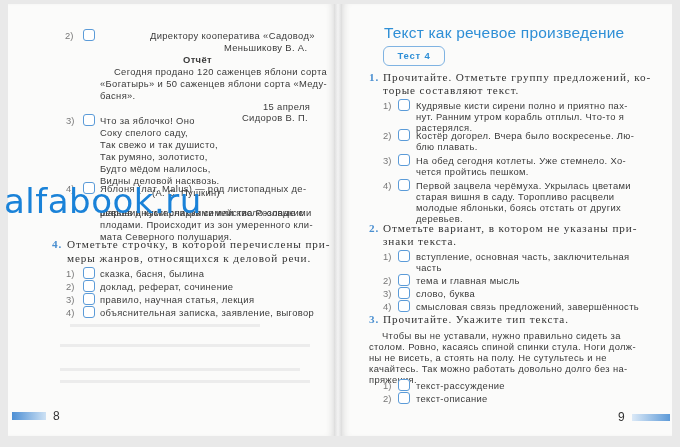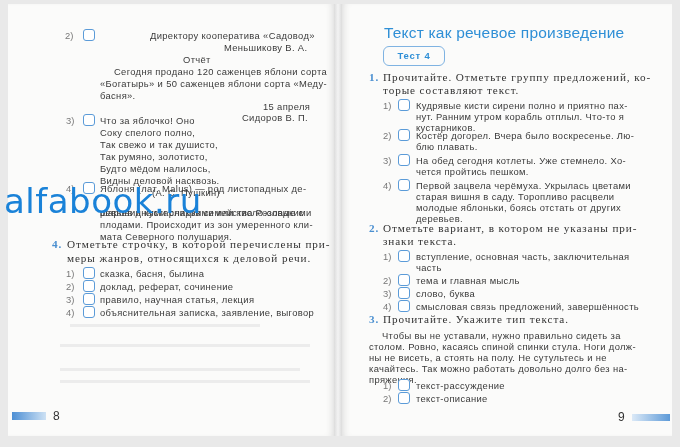--- a/index.html
+++ b/index.html
@@ -34,21 +34,21 @@
     letter-spacing: 0.8px;
   }
   .pagebar-left { position: absolute; left: 12px; top: 412px; width: 34px; height: 8px; background: linear-gradient(90deg,#4d8fd4,#cde1f4); }
   .pagebar-right { position: absolute; left: 632px; top: 414px; width: 38px; height: 7px; background: linear-gradient(90deg,#dbe9f7,#5d9ad8); }
   .pagenum { position: absolute; font-size: 12px; color: #333; }
   .watermark {
     position: absolute; left: 4px; top: 181px; font-size: 34px; color: #1a82d8; letter-spacing: 0.5px;
     font-family: "DejaVu Sans", sans-serif; font-weight: normal; line-height: 40px;
   }
   .ghost { position: absolute; height: 3px; background: #ececec; }
-  .bold { font-weight: normal; }
+  .bold { font-weight: bold; }
 </style>
 </head>
 <body>
 
 <div class="page left"></div>
 <div class="spine"></div>
 <div class="page right"></div>
 
 <span class="lbl" style="left:65px;top:30px">2)</span>
 <span class="cb" style="left:83px;top:29px"></span>
@@ -57,21 +57,21 @@
 <span class="t bold" style="left:183px;top:54px">Отчёт</span>
 <span class="t" style="left:114px;top:66px">Сегодня продано 120 саженцев яблони сорта</span>
 <span class="t" style="left:100px;top:78px">«Богатырь» и 50 саженцев яблони сорта «Меду-</span>
 <span class="t" style="left:100px;top:90px">басня».</span>
 <span class="t" style="left:263px;top:101px">15 апреля</span>
 <span class="t" style="left:242px;top:112px">Сидоров В. П.</span>
 
 <span class="lbl" style="left:66px;top:115px">3)</span>
 <span class="cb" style="left:83px;top:114px"></span>
 <span class="t" style="left:100px;top:115px">Что за яблочко! Оно</span>
-<span class="t" style="left:100px;top:127px">Соку спелого полно,</span>
+<span class="t" style="left:100px;top:127px">Соку спелого саду,</span>
 <span class="t" style="left:100px;top:139px">Так свежо и так душисто,</span>
 <span class="t" style="left:100px;top:151px">Так румяно, золотисто,</span>
 <span class="t" style="left:100px;top:163px">Будто мёдом налилось,</span>
 <span class="t" style="left:100px;top:175px">Видны деловой насквозь.</span>
 <span class="t" style="left:152px;top:187px">(А. С. Пушкин)</span>
 
 <span class="lbl" style="left:66px;top:183px">4)</span>
 <span class="cb" style="left:83px;top:182px"></span>
 <span class="t" style="left:100px;top:183px">Яблоня (лат. Malus) — род листопадных де-</span>
 <span class="t" style="left:100px;top:207px">ревьев и кустарников семейства Розовые с</span>
@@ -113,21 +113,21 @@
 <div class="test-badge">Тест 4</div>
 
 <span class="t serif num" style="left:369px;top:72px">1.</span>
 <span class="t serif" style="left:383px;top:72px">Прочитайте. Отметьте группу предложений, ко-</span>
 <span class="t serif" style="left:383px;top:85px">торые составляют текст.</span>
 
 <span class="lbl" style="left:383px;top:100px">1)</span>
 <span class="cb" style="left:398px;top:99px"></span>
 <span class="t" style="left:416px;top:100px">Кудрявые кисти сирени полно и приятно пах-</span>
 <span class="t" style="left:416px;top:111px">нут. Ранним утром корабль отплыл. Что-то я</span>
-<span class="t" style="left:416px;top:122px">кустарников.</span>
+<span class="t" style="left:416px;top:122px">растерялся.</span>
 
 <span class="lbl" style="left:383px;top:130px">2)</span>
 <span class="cb" style="left:398px;top:129px"></span>
 <span class="t" style="left:416px;top:130px">Костёр догорел. Вчера было воскресенье. Лю-</span>
 <span class="t" style="left:416px;top:141px">блю плавать.</span>
 
 <span class="lbl" style="left:383px;top:155px">3)</span>
 <span class="cb" style="left:398px;top:154px"></span>
 <span class="t" style="left:416px;top:155px">На обед сегодня котлеты. Уже стемнело. Хо-</span>
 <span class="t" style="left:416px;top:166px">чется пройтись пешком.</span>

